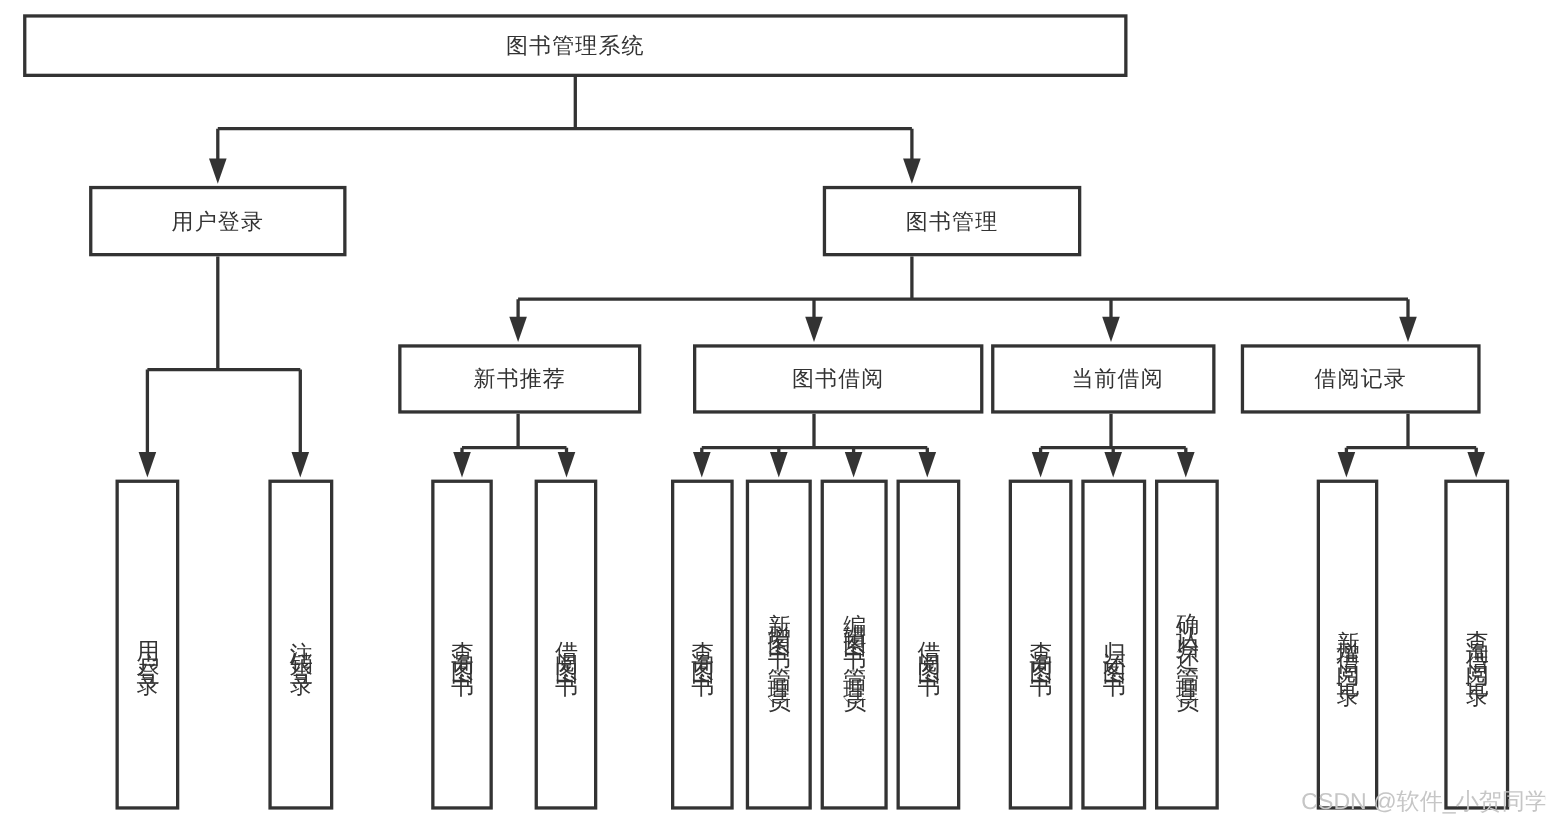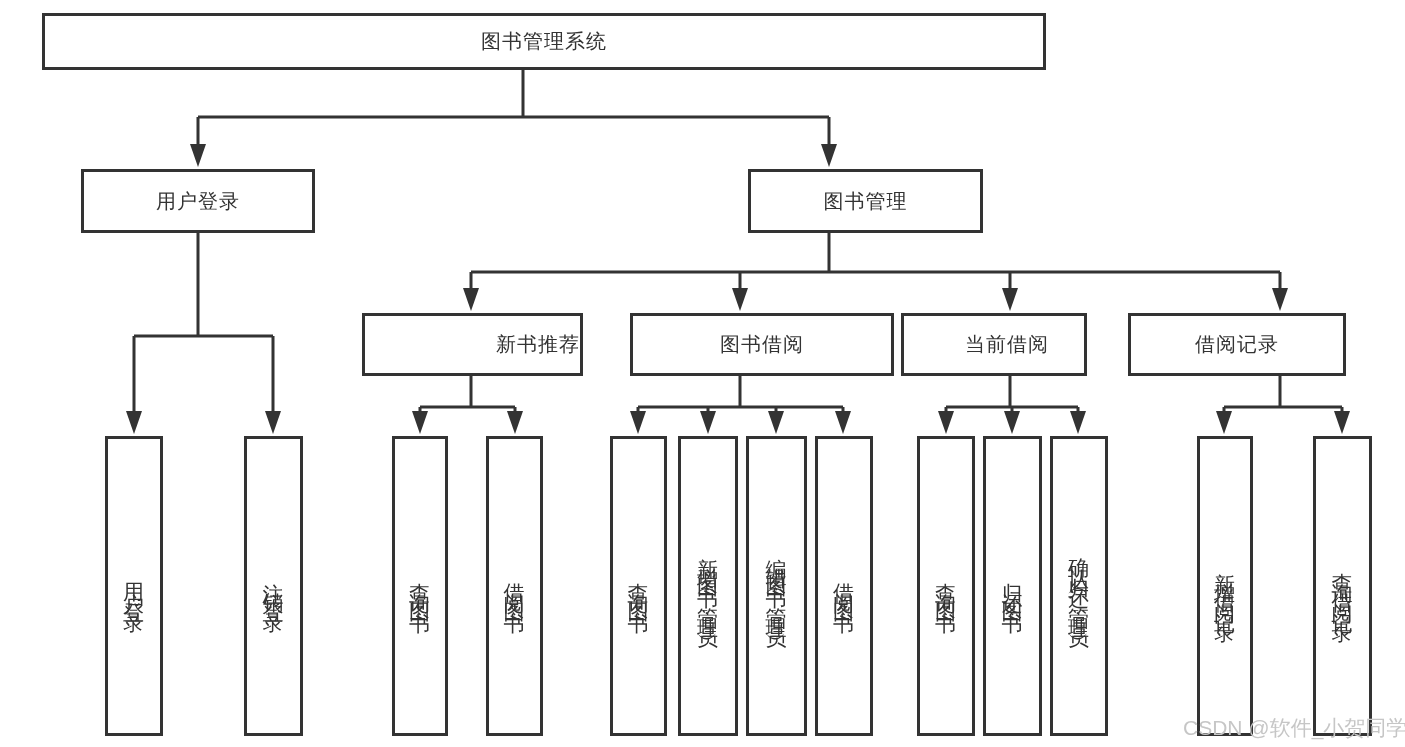--- a/index.html
+++ b/index.html
@@ -92,38 +92,38 @@
       <polygon points="768,411 784,411 776,434"></polygon>
       <polygon points="835,411 851,411 843,434"></polygon>
       <polygon points="938,411 954,411 946,434"></polygon>
       <polygon points="1004,411 1020,411 1012,434"></polygon>
       <polygon points="1070,411 1086,411 1078,434"></polygon>
       <polygon points="1216,411 1232,411 1224,434"></polygon>
       <polygon points="1334,411 1350,411 1342,434"></polygon>
     </g>
   </svg>
 
-  <div class="box" style="left:21px; top:13px; width:1004px; height:57px;margin-left:21px;">
+  <div class="box" style="left:21px; top:13px; width:1004px; height:57px;">
     <span class="hlabel">图书管理系统</span>
   </div>
 
   <div class="box" style="left:81px; top:169px; width:234px; height:64px;">
     <span class="hlabel">用户登录</span>
   </div>
   <div class="box" style="left:748px; top:169px; width:235px; height:64px;">
     <span class="hlabel">图书管理</span>
   </div>
 
-  <div class="box" style="left:362px; top:313px; width:221px; height:63px;justify-content:flex-end;">
+  <div class="box" style="left:362px; top:313px; width:221px; height:63px;">
     <span class="hlabel">新书推荐</span>
   </div>
   <div class="box" style="left:630px; top:313px; width:264px; height:63px;">
     <span class="hlabel">图书借阅</span>
   </div>
-  <div class="box" style="left:901px; top:313px; width:186px; height:63px;padding-left:26px;">
+  <div class="box" style="left:901px; top:313px; width:204px; height:63px;padding-left:26px;">
     <span class="hlabel">当前借阅</span>
   </div>
   <div class="box" style="left:1128px; top:313px; width:218px; height:63px;">
     <span class="hlabel">借阅记录</span>
   </div>
 
   <div class="box leaf" style="left:105px; width:58px;">
     <span class="vlabel">用户登录</span>
   </div>
   <div class="box leaf" style="left:244px; width:59px;">

